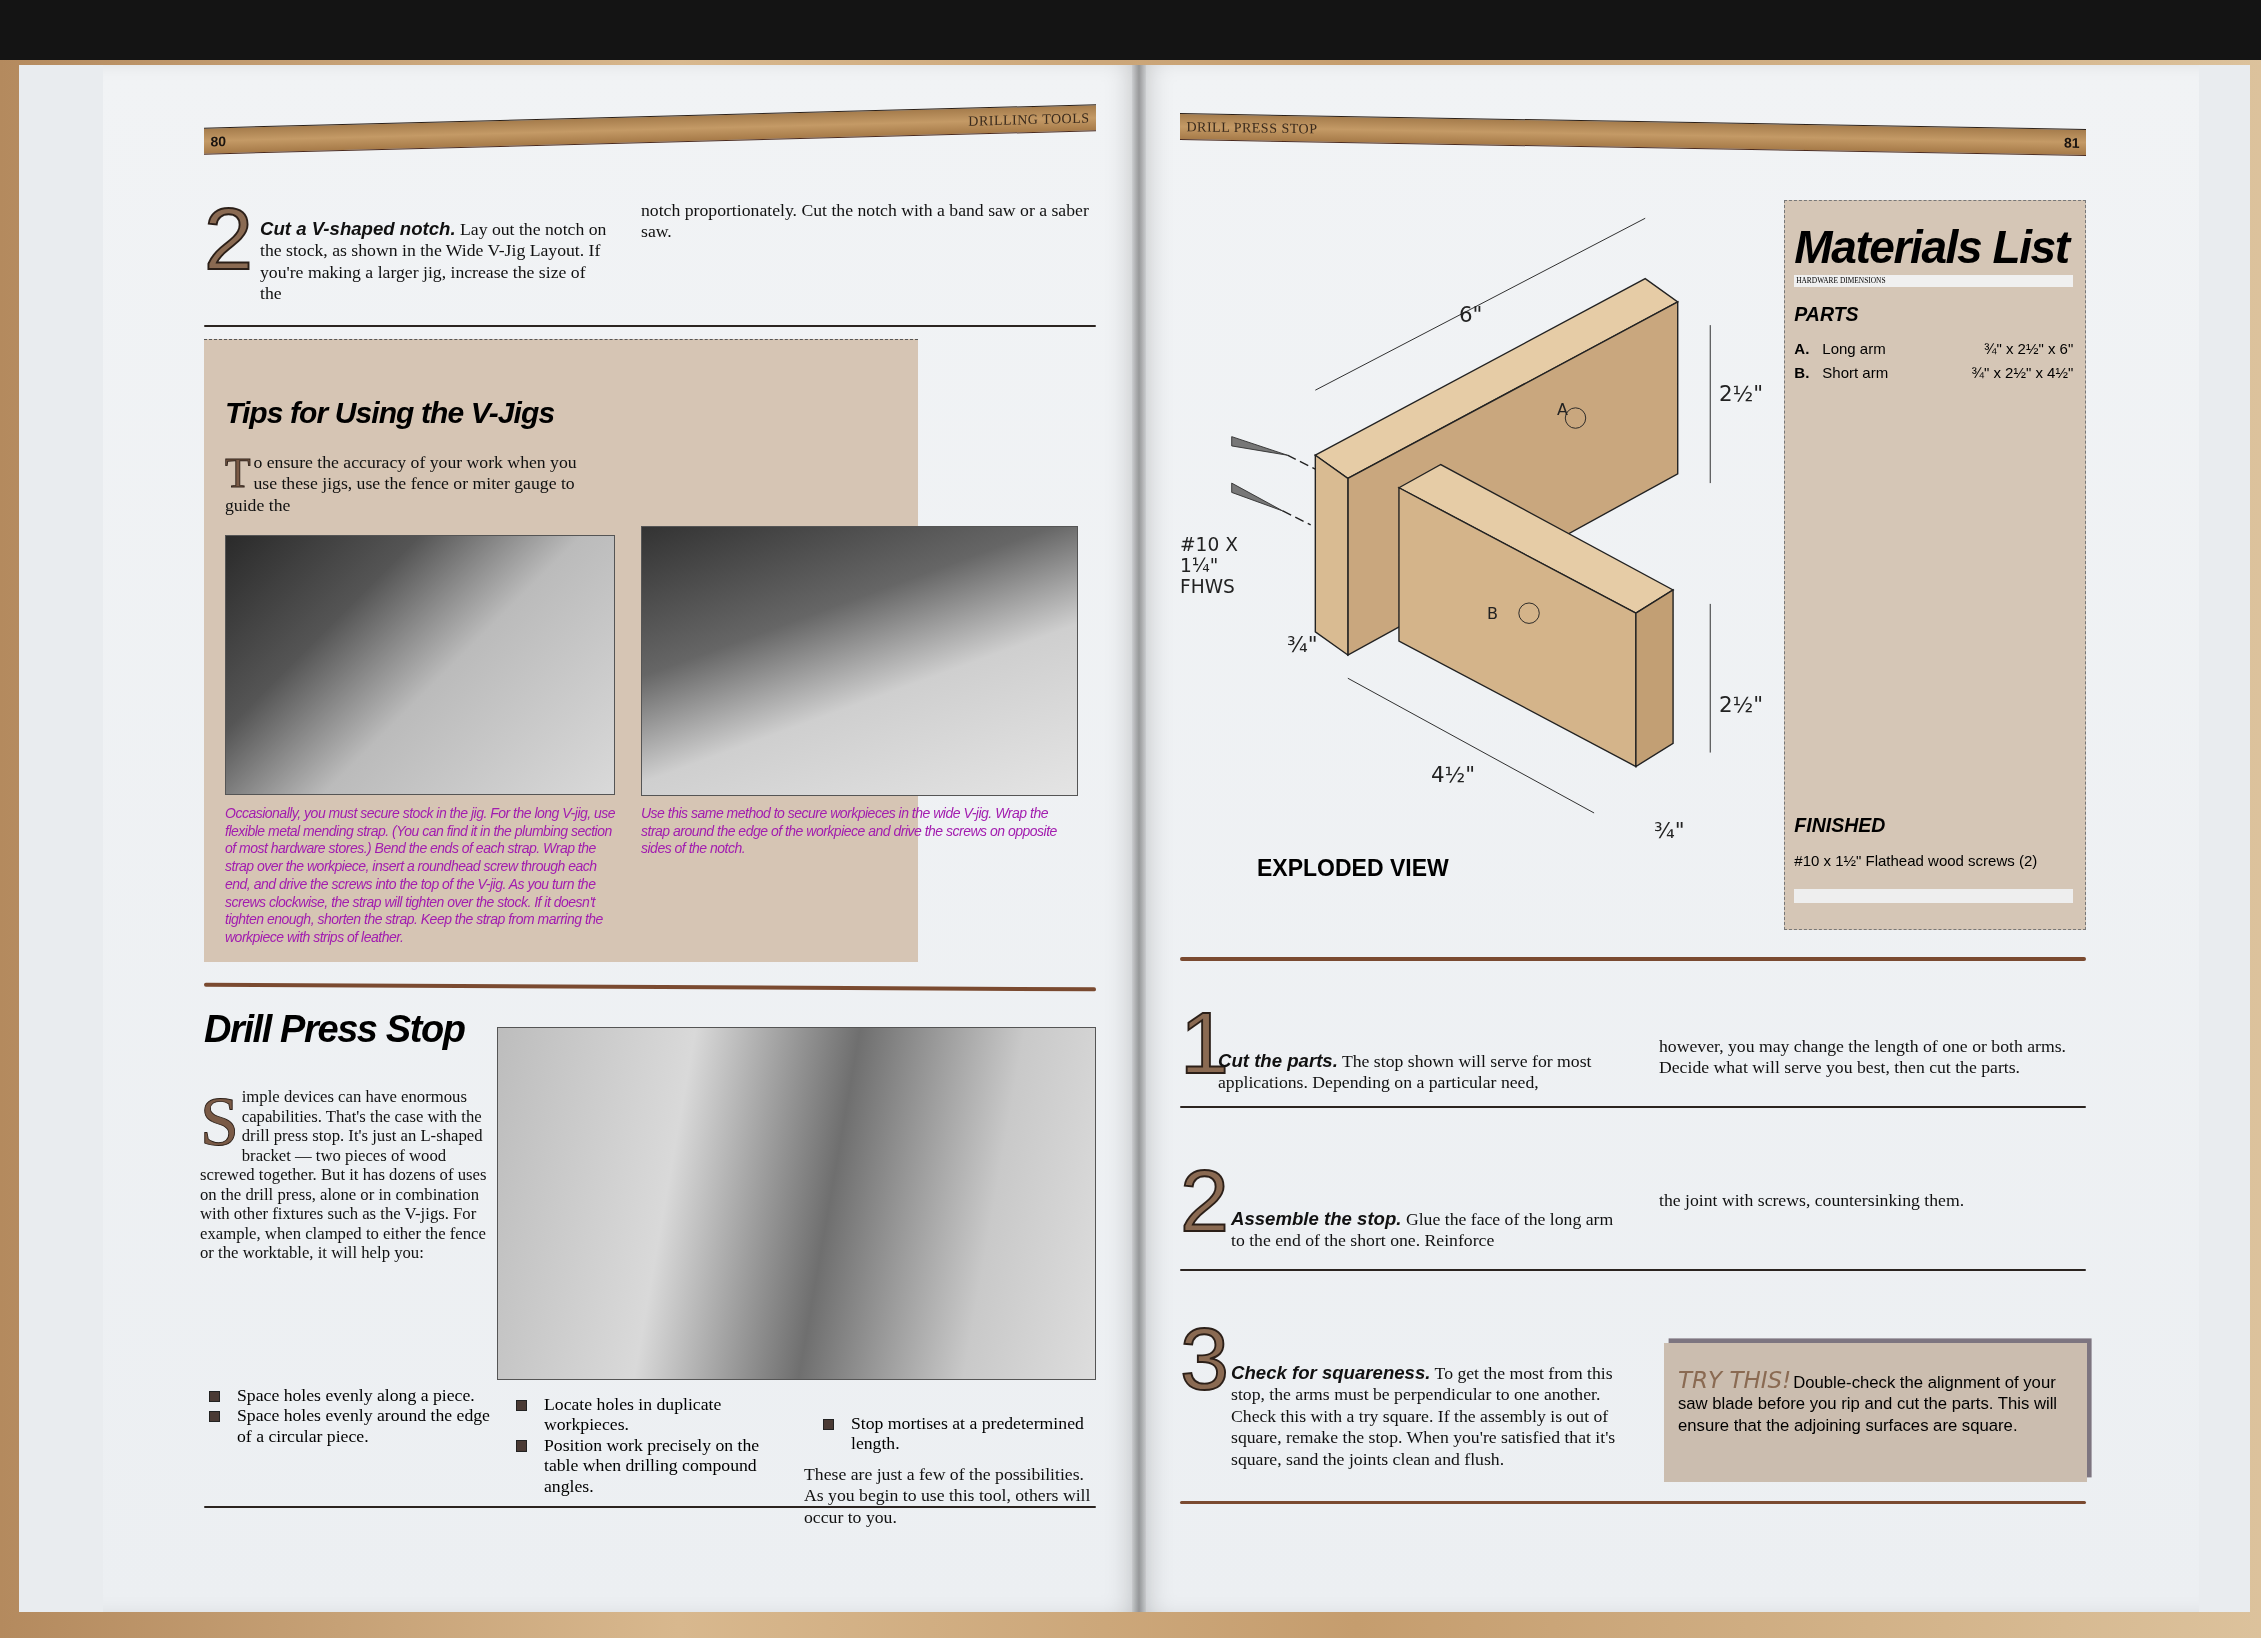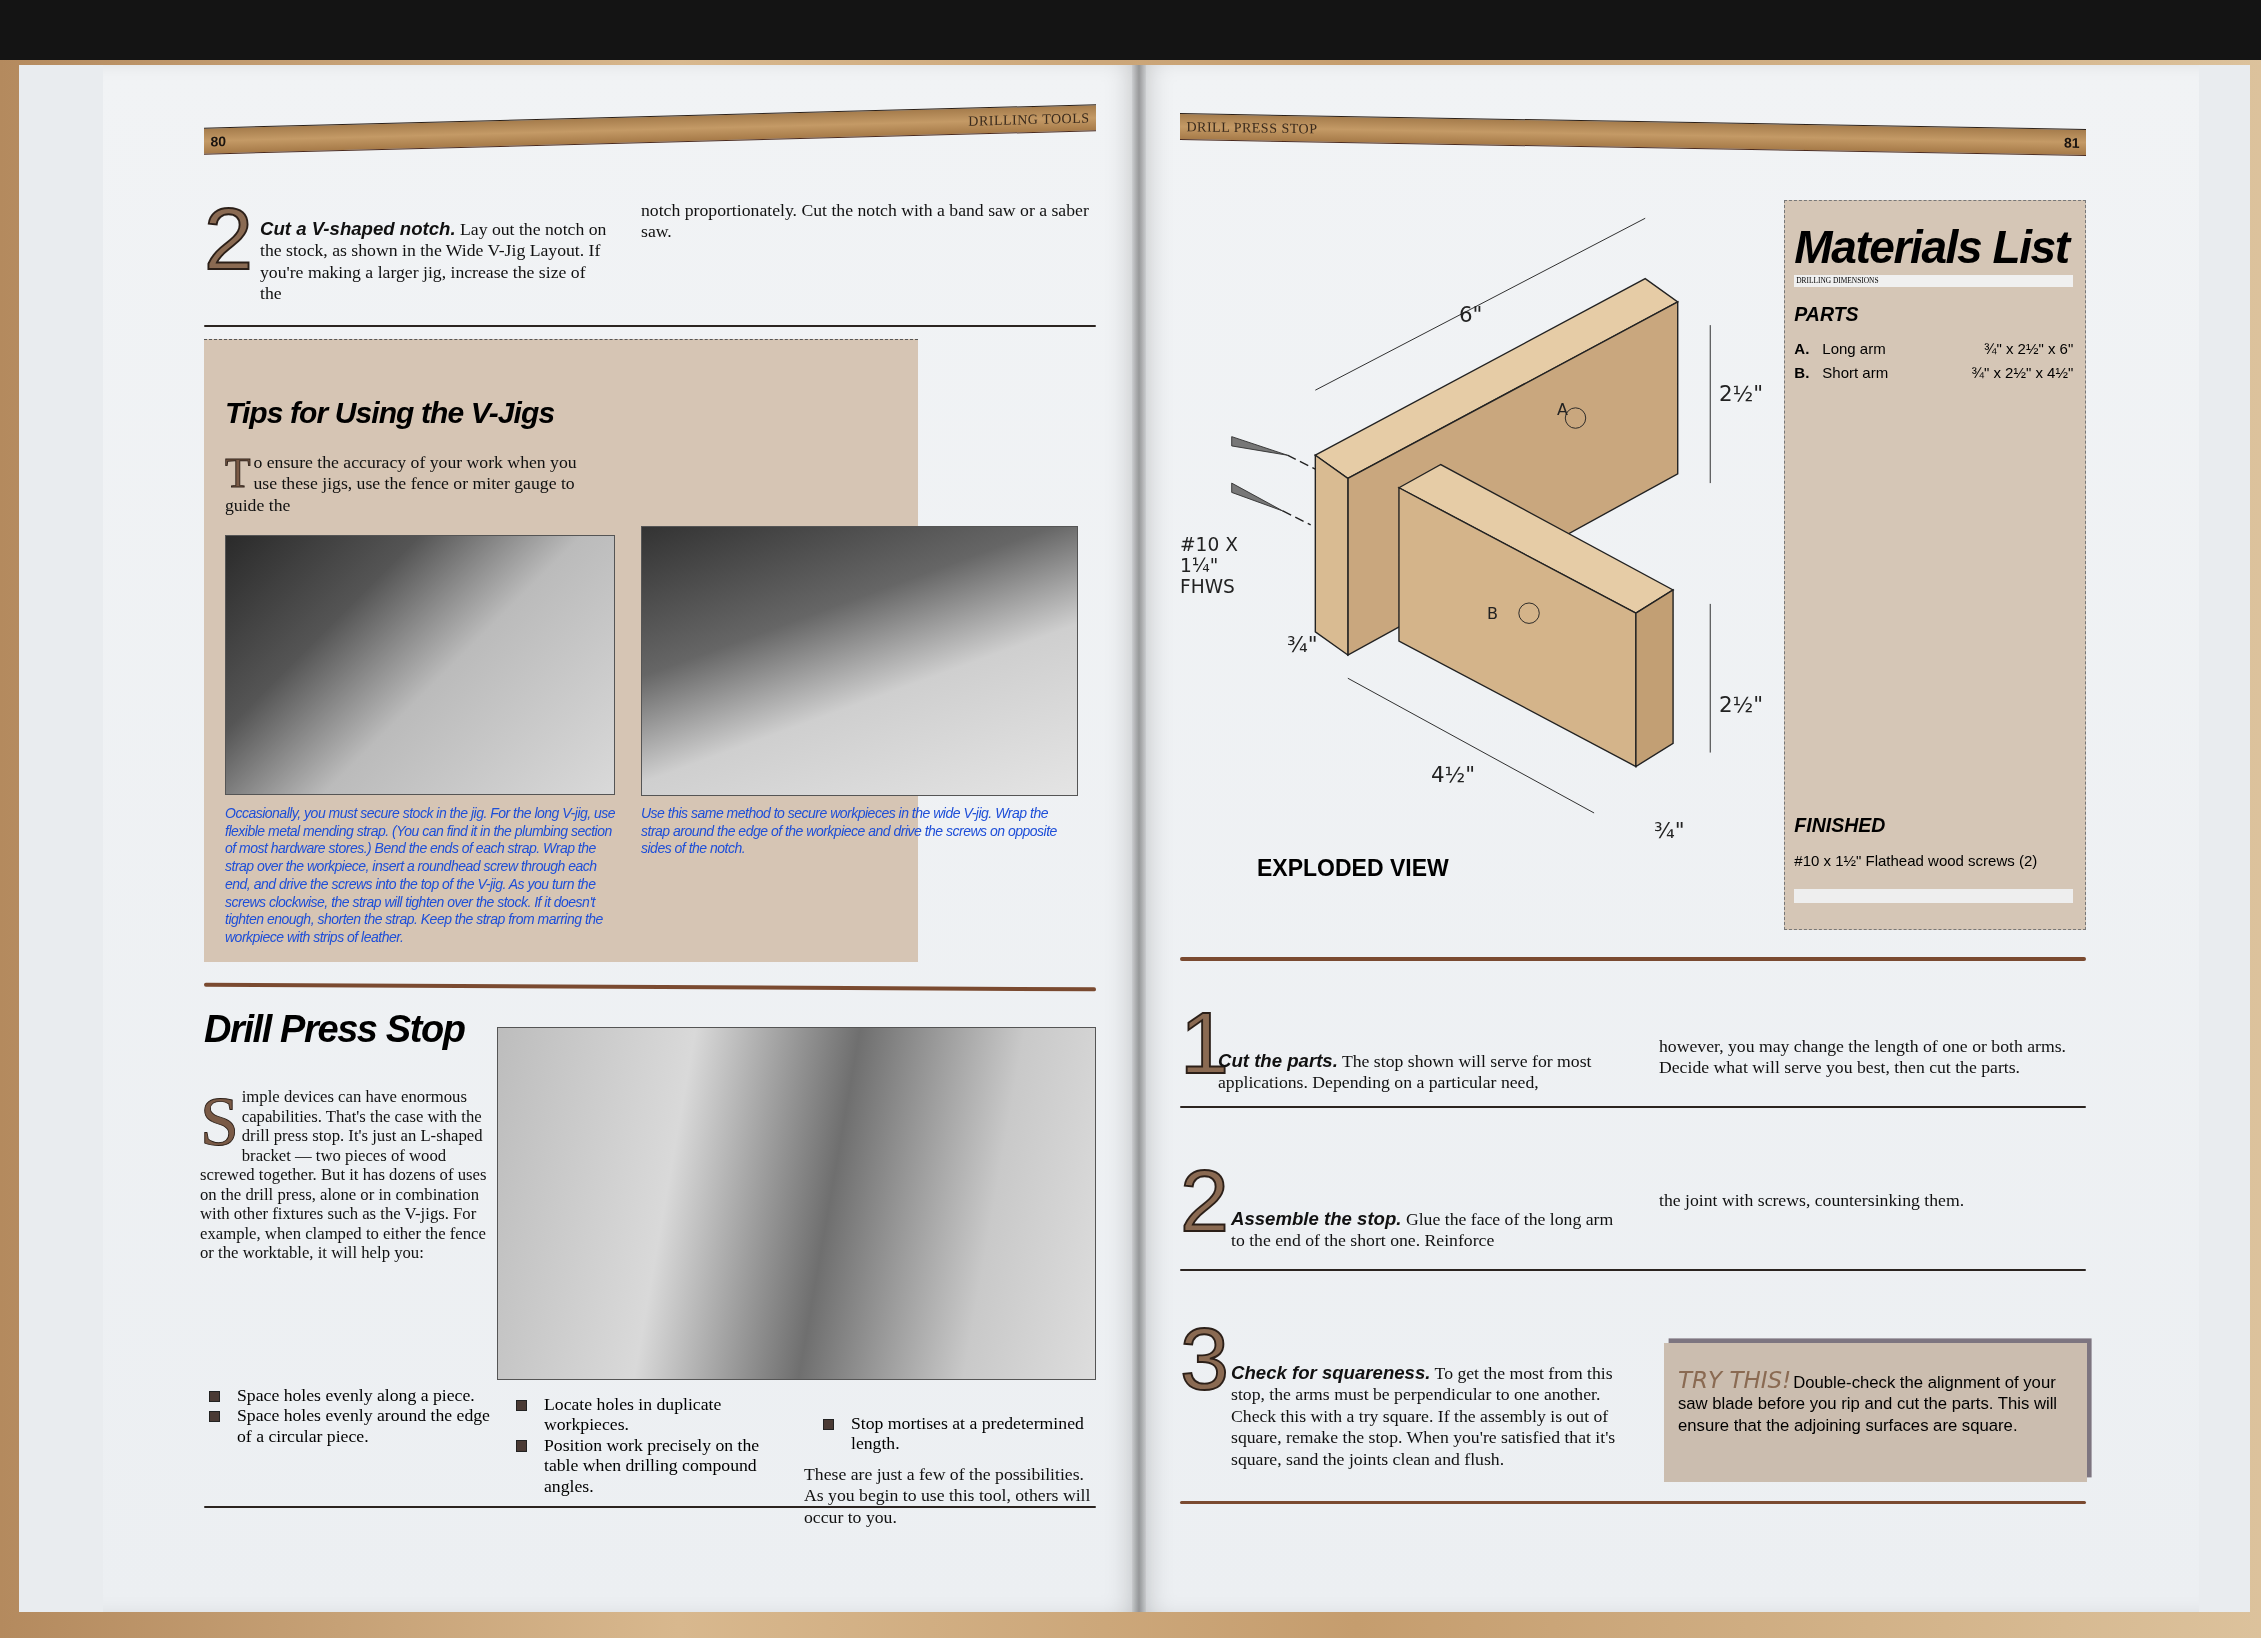--- a/index.html
+++ b/index.html
@@ -47,21 +47,21 @@
   .stephead { font-family: "Liberation Sans", sans-serif; font-weight: bold; font-style: italic; font-size: 18.6px; }
   .body { font-size: 17.7px; line-height: 21.4px; color: #111; }
   .col { position:absolute; }
 
   
   .tips { position:absolute; left: 204px; top: 274px; width: 714px; height: 623px; background:#d6c5b4; border-top: 0.9px dashed #555; }
   .tips-title { position:absolute; left: 21px; top: 56px; font-family:"Liberation Sans", sans-serif; font-weight:bold; font-style:italic; font-size:30px; letter-spacing:-0.9px; }
   .photo { position:absolute; background: linear-gradient(135deg,#2a2a2a 0%, #555 30%, #bbb 55%, #d9d9d9 100%); border: 0.9px solid #555; }
   .photo.p2 { background: linear-gradient(160deg,#333 0%, #666 35%, #cfcfcf 60%, #e4e4e4 100%); }
   .photo.p3 { background: linear-gradient(100deg,#bdbdbd 0%, #d9d9d9 30%, #6f6f6f 55%, #c9c9c9 80%, #ddd 100%); }
-  .caption { font-family:"Liberation Sans", sans-serif; font-style:italic; font-size:14px; line-height:17.7px; letter-spacing:-0.5px; color:#1d4ed8; }
+  .caption { font-family:"Liberation Sans", sans-serif; font-style:italic; font-size:14px; line-height:17.7px; letter-spacing:-0.5px; color:#a21caf; }
 
   .dropcap { font-size: 70px; line-height: 1; color:#7a5a46; float:left; margin-right: 2.8px; -webkit-text-stroke: 0.9px #2b1f18; }
   .h2 { font-family:"Liberation Sans", sans-serif; font-weight:bold; font-style:italic; font-size:38px; letter-spacing:-1.4px; }
   ul.bul { list-style:none; }
   ul.bul li { position:relative; padding-left: 33px; font-size:17.7px; line-height:20.4px; }
   ul.bul li::before { content:""; position:absolute; left:4.6px; top:5.6px; width:9.3px; height:9.3px; background:#4a3a34; border:0.9px solid #222; }
 
   
   .mat { position:absolute; left: 1784px; top: 200px; width: 302px; height: 730px; background:#d5c6b6; border:0.9px dashed #777; }
   .mat .title { position:absolute; left: 9.3px; top: 18.6px; font-family:"Liberation Sans", sans-serif; font-weight:bold; font-style:italic; font-size:46px; letter-spacing:-1.4px; }
@@ -173,21 +173,21 @@
 <div class="dim" style="left:1431px; top:762px;">4½"</div>
 <div class="dim" style="left:1287px; top:632px;">¾"</div>
 <div class="dim" style="left:1654px; top:818px;">¾"</div>
 <div class="dim" style="left:1180px; top:534px; width:93px; font-size:18.6px;">#10 X 1¼" FHWS</div>
 <div class="dim" style="left:1557px; top:400px; font-size:16px;">A</div>
 <div class="dim" style="left:1487px; top:604px; font-size:16px;">B</div>
 <div class="exploded">EXPLODED VIEW</div>
 
 <div class="mat">
   <div class="title">Materials List</div>
-  <div class="findim">DRILLING DIMENSIONS</div>
+  <div class="findim">HARDWARE DIMENSIONS</div>
   <div class="sub" style="top:102px;">PARTS</div>
   <div class="row" style="top:139px;">
     <span class="l">A.</span>
     <span class="n">Long arm</span>
     <span class="d">¾" x 2½" x 6"</span>
   </div>
   <div class="row" style="top:163px;">
     <span class="l">B.</span>
     <span class="n">Short arm</span>
     <span class="d">¾" x 2½" x 4½"</span>

